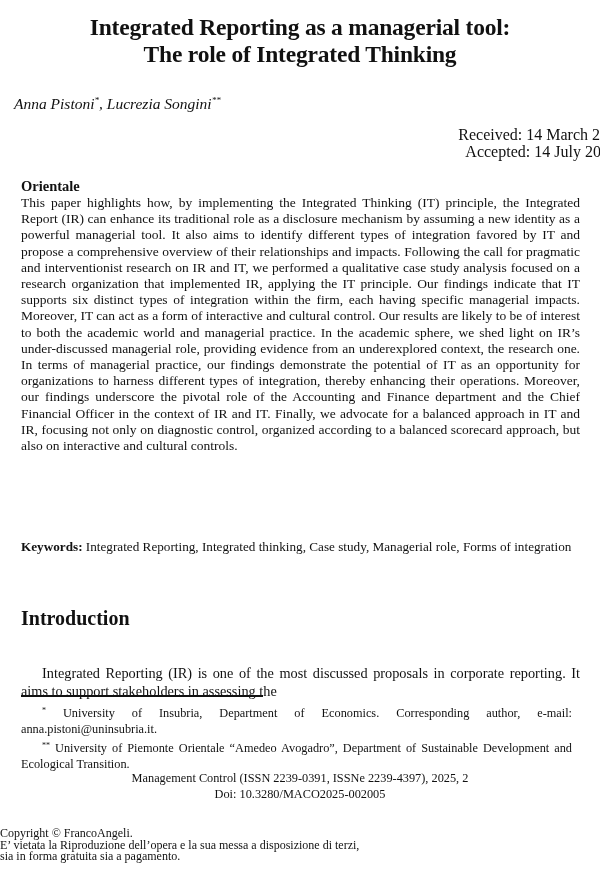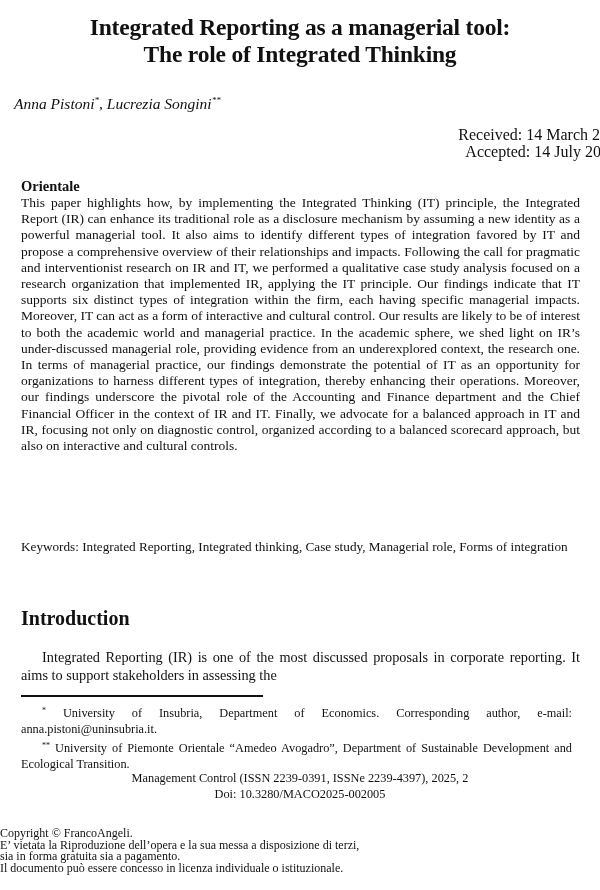--- a/index.html
+++ b/index.html
@@ -57,28 +57,28 @@
       text-align: justify;
     }
     .abstract-heading {
       top: 178px;
       font-weight: bold;
       font-size: 14.5px;
       line-height: 17px;
     }
     .abstract-body { top: 195px; }
     .keywords { top: 539px; font-size: 13.2px; line-height: 16.5px; }
-    .keywords b { font-weight: normal; }
+    .keywords b { font-weight: bold; }
     .intro-heading {
       top: 608px;
       font-weight: bold;
       font-size: 20px;
       line-height: 20px;
     }
-    .intro-body { top: 648px; text-indent: 21px; font-size: 14.3px; line-height: 18px; }
+    .intro-body { top: 664px; text-indent: 21px; font-size: 14.3px; line-height: 18px; }
     .footnote-rule {
       position: absolute;
       left: 21px; top: 695px;
       width: 242px; height: 2px;
       background: #111;
     }
     .footnotes {
       position: absolute;
       left: 21px; top: 703px;
       width: 559px;
@@ -143,16 +143,15 @@
 
   <div class="journal">
     <span class="line">Management Control (ISSN 2239-0391, ISSNe 2239-4397), 2025, 2</span>
     <span class="line">Doi: 10.3280/MACO2025-002005</span>
   </div>
 
   <div class="copyright">
     <span class="line">Copyright © FrancoAngeli.</span>
     <span class="line">E’ vietata la Riproduzione dell’opera e la sua messa a disposizione di terzi,</span>
     <span class="line">sia in forma gratuita sia a pagamento.</span>
-    <span class="line">Il documento può essere concesso in licenza individuale o istituzionale.</span>
   </div>
 
 </div>
 
 </body></html>

